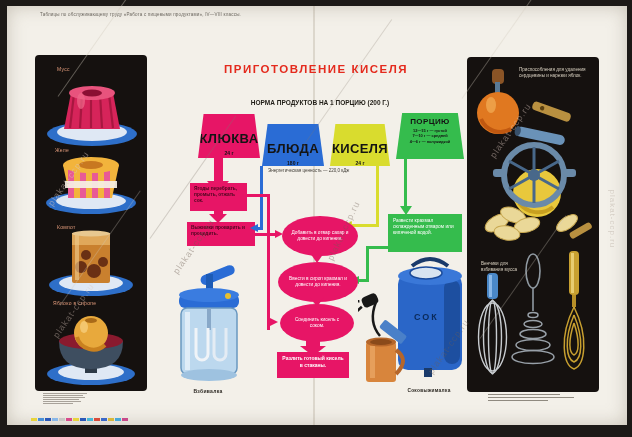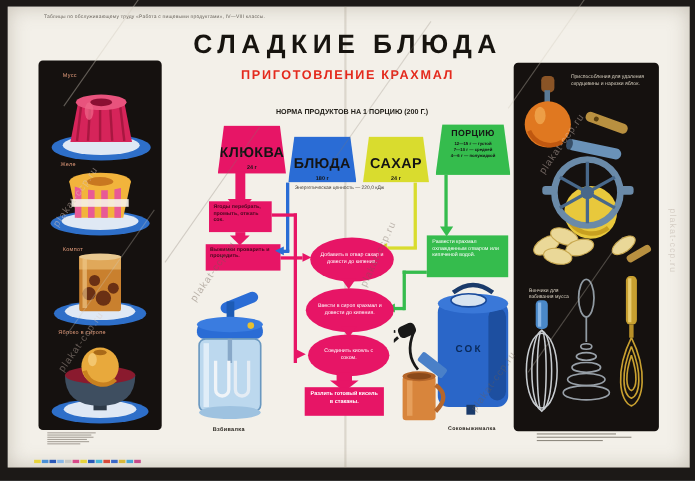--- a/index.html
+++ b/index.html
@@ -53,22 +53,21 @@
   [data-name="print-color-marks"] span{display:inline-block;width:6px;height:3px;margin-right:1px;}
 </style>
 </head>
 <body>
 
 <div class="stage" data-name="poster">
   <div class="paper" data-name="poster-paper"></div>
   <div class="fold" data-name="center-fold-line"></div>
 
   <div class="abs series-note" data-name="series-note">Таблицы по обслуживающему труду «Работа с пищевыми продуктами», IV—VIII классы.</div>
-  <div class="abs title" data-name="poster-title">СЛАДКИЕ БЛЮДА</div>
-  <div class="abs subtitle" data-name="poster-subtitle">ПРИГОТОВЛЕНИЕ КРАХМАЛ</div>
+  <div class="abs subtitle" data-name="poster-subtitle">ПРИГОТОВЛЕНИЕ КИСЕЛЯ</div>
   <div class="abs norm" data-name="norm-heading">НОРМА ПРОДУКТОВ НА 1 ПОРЦИЮ (200 Г.)</div>
 
   <div class="abs panel panel-left" data-name="desserts-panel">
     <span class="dessert-label" style="left:22px;top:11px;" data-name="label-mousse">Мусс</span>
     <svg class="abs" style="left:8px;top:14px;" width="96" height="80" viewBox="0 0 96 80" data-name="mousse-illustration">
       <ellipse cx="49" cy="65" rx="45" ry="12" fill="#2e6fc9"></ellipse>
       <ellipse cx="49" cy="63" rx="35" ry="9" fill="#dfe8f4"></ellipse>
       <path d="M21,60 L28,24 h42 l7,36 z" fill="#d6245a"></path>
       <g stroke="#a81740" stroke-width="2.2">
         <line x1="31" y1="25" x2="27" y2="59"></line>
@@ -130,21 +129,21 @@
 
   <div class="abs trap" style="left:198px;top:114px;width:62px;height:44px;background:var(--pink);" data-name="ingredient-cranberry">
     <span class="nm">КЛЮКВА</span>
     <span class="amt">24 г</span>
   </div>
   <div class="abs trap" style="left:262px;top:124px;width:62px;height:42px;background:var(--blue);" data-name="ingredient-water">
     <span class="nm">БЛЮДА</span>
     <span class="amt">180 г</span>
   </div>
   <div class="abs trap" style="left:330px;top:124px;width:60px;height:42px;background:var(--yellow);" data-name="ingredient-sugar">
-    <span class="nm">САХАР</span>
+    <span class="nm">КИСЕЛЯ</span>
     <span class="amt">24 г</span>
   </div>
   <div class="abs trap" style="left:396px;top:113px;width:68px;height:46px;background:var(--green);" data-name="ingredient-starch">
     <span class="nm" style="font-size:8px;margin-top:4px;">ПОРЦИЮ</span>
     <span class="opt" style="margin-top:2px;">12—15 г — густой</span>
     <span class="opt">7—10 г — средней</span>
     <span class="opt">4—6 г — полужидкой</span>
   </div>
   <div class="abs energy" data-name="energy-note">Энергетическая ценность — 220,0 кДж</div>
 

